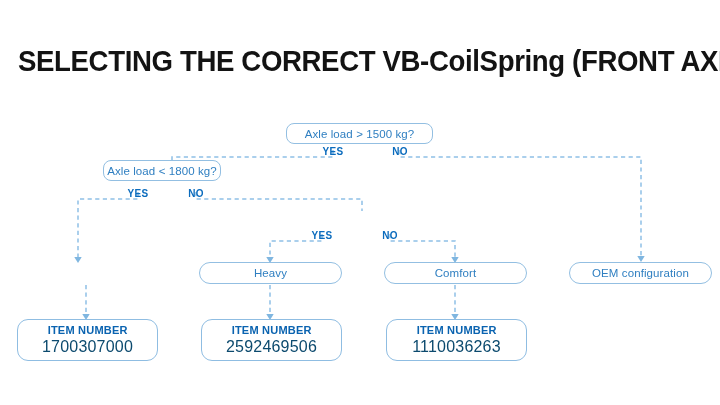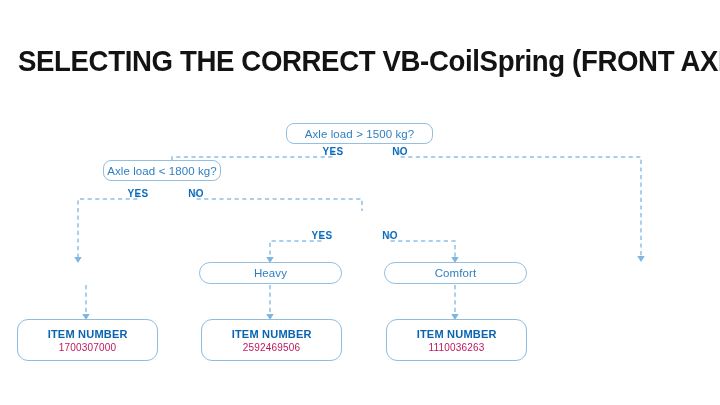--- a/index.html
+++ b/index.html
@@ -74,22 +74,22 @@
     gap: 2px;
   }
   .item-label {
     font-weight: bold;
     font-size: 11.5px;
     color: #0a63b0;
     letter-spacing: 0.2px;
     transform: scaleX(0.96);
   }
   .item-value {
-    font-size: 10px;
-    color: #be185d;
+    font-size: 16px;
+    color: #0c4a6e;
     letter-spacing: 0.2px;
   }
 
   
   .branch {
     position: absolute;
     font-weight: bold;
     font-size: 10.5px;
     color: #0a6bbd;
     letter-spacing: 0.3px;
@@ -144,20 +144,23 @@
 
   <div class="branch" style="left:299px; top:229px; width:46px;">YES</div>
   <div class="branch" style="left:369px; top:229px; width:42px;">NO</div>
 
   <div class="node result" style="left:199px; top:262px; width:143px;">
     <span>Heavy</span>
   </div>
   <div class="node result" style="left:384px; top:262px; width:143px;">
     <span>Comfort</span>
   </div>
+  <div class="node result" style="left:569px; top:262px; width:143px;">
+    <span>OEM configuration</span>
+  </div>
 
   <div class="node item" style="left:17px; top:319px; width:141px;">
     <div class="item-label">ITEM NUMBER</div>
     <div class="item-value">1700307000</div>
   </div>
   <div class="node item" style="left:201px; top:319px; width:141px;">
     <div class="item-label">ITEM NUMBER</div>
     <div class="item-value">2592469506</div>
   </div>
   <div class="node item" style="left:386px; top:319px; width:141px;">

